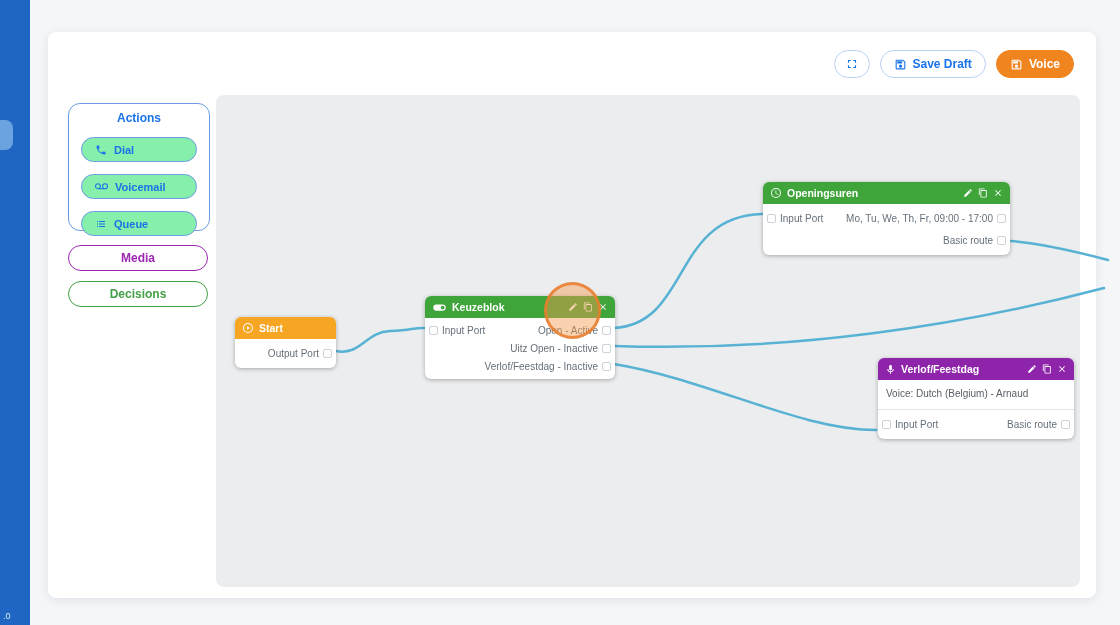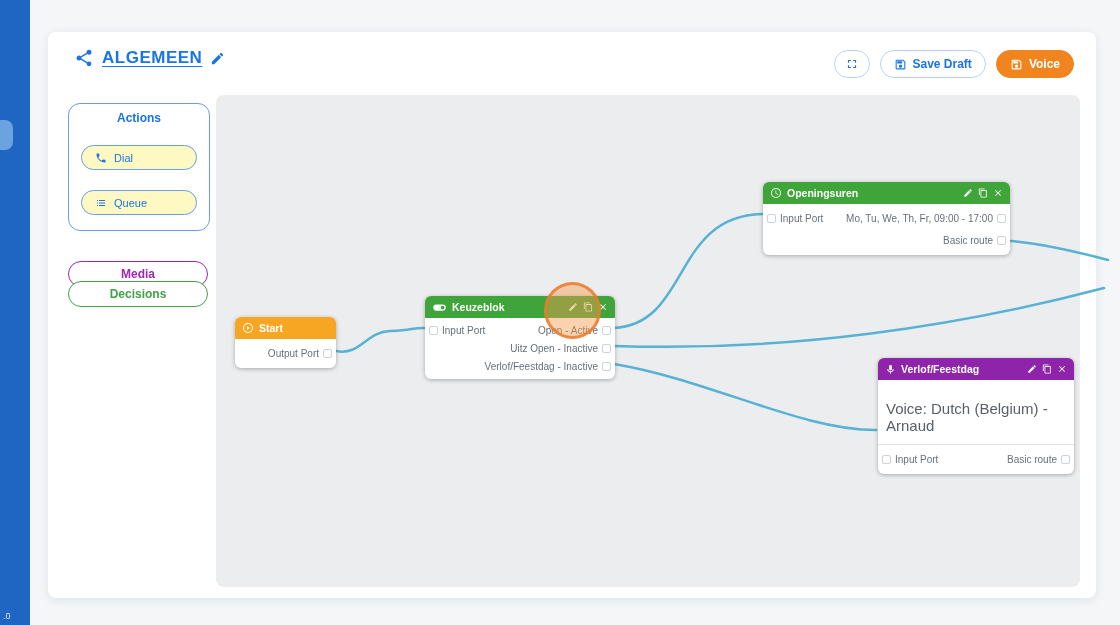--- a/index.html
+++ b/index.html
@@ -23,25 +23,25 @@
   
   .toolbar { position:absolute; top:18px; right:22px; display:flex; align-items:center; gap:10px; }
   .pill-btn { height:28px; display:flex; align-items:center; gap:6px; padding:0 13px; background:#fff;
               border:1px solid #b9d2f3; border-radius:15px; color:#1a73e8; font-size:12px; font-weight:bold; cursor:pointer; }
   .pill-btn.icon-only { padding:0 10px; }
   .pill-btn.save { background:#f0851f; border-color:#f0851f; color:#fff; }
 
   
   .palette-box { position:absolute; left:20px; top:71px; width:142px; height:128px; border:1.5px solid #6b9ce4; border-radius:12px; }
   .palette-box-title { text-align:center; color:#1a73e8; font-size:12px; font-weight:bold; margin-top:7px; }
-  .action-btn { width:116px; height:25px; margin:20px auto 0; border:1px solid #6b9ce4; border-radius:13px; background:#fef9c3;
-                color:#1a73e8; font-size:11px; display:flex; align-items:center; gap:7px; padding-left:13px; cursor:pointer; }
+  .action-btn { width:116px; height:25px; margin:12px auto 0; border:1px solid #6b9ce4; border-radius:13px; background:#86efac;
+                color:#1a73e8; font-size:11px; display:flex; align-items:center; gap:7px; padding-left:13px; cursor:pointer;font-weight:bold; }
   .palette-pill { position:absolute; left:20px; width:140px; height:26px; border-radius:14px; background:#fff;
                   display:flex; align-items:center; justify-content:center; font-size:12px; font-weight:bold; cursor:pointer; }
-  .pill-media { top:229px; border:1.5px solid #9c27b0; color:#9c27b0; }
+  .pill-media { top:213px; border:1.5px solid #9c27b0; color:#9c27b0; }
   .pill-decisions { top:249px; border:1.5px solid #43a047; color:#43a047; }
   .pill-advanced { top:285px; border:1.5px solid #f0b23e; color:#e8a23a; }
 
   
   .canvas { position:absolute; left:216px; top:95px; width:864px; height:492px; background:#ebedef; border-radius:8px; z-index:1; }
   .edges { position:absolute; left:0; top:0; width:1120px; height:625px; z-index:2; pointer-events:none; }
   .edges path { fill:none; stroke:#57b2d4; stroke-width:2.5; stroke-linecap:round; }
 
   
   .node { position:absolute; background:#fff; border-radius:6px; box-shadow:0 1px 4px rgba(0,0,0,0.30);
@@ -53,50 +53,37 @@
   .hdr-purple { background:#8e24aa; }
   .hdr-actions { margin-left:auto; display:flex; align-items:center; gap:5px; }
   .hdr-actions .icon { cursor:pointer; }
   .node-row { display:flex; align-items:center; padding:0 4px; height:18px; }
   .node-row.tall { height:22px; }
   .node-row.end { justify-content:flex-end; }
   .spacer { flex:1; }
   .port { width:9px; height:9px; border:1px solid #ccd2d8; border-radius:2px; background:#fff; flex:0 0 auto; cursor:crosshair; }
   .plabel { margin:0 4px; white-space:nowrap; }
   .node-body { padding:3px 0 4px; }
-  .voice-row { padding:20px 8px 10px; font-size:15px; color:#5a6068; }
+  .voice-row { padding:8px 8px 10px; font-size:10px; color:#5a6068; }
   .divider { border-top:1px solid #e3e5e8; }
 
   
   .highlight { position:absolute; left:544px; top:282px; width:57px; height:57px; border-radius:50%;
                background:rgba(243,156,78,0.45); border:3px solid rgba(233,125,45,0.85); z-index:4; pointer-events:none; }
 </style>
 </head>
 <body>
 
 <div class="app-strip">
   <div class="strip-tab"></div>
   <div class="version">.0</div>
 </div>
 
 <div class="card">
 
-  <div class="title-row">
-    <span class="icon">
-      <svg width="20" height="20" viewBox="0 0 24 24">
-          <path d="M18 16.08c-.76 0-1.44.3-1.96.77L8.91 12.7c.05-.23.09-.46.09-.7s-.04-.47-.09-.7l7.05-4.11c.54.5 1.25.81 2.04.81a3 3 0 1 0-3-3c0 .24.04.47.09.7L8.04 9.81A2.99 2.99 0 0 0 3 12a3 3 0 0 0 5.04 2.19l7.12 4.16c-.05.21-.08.43-.08.65a2.92 2.92 0 1 0 2.92-2.92z" fill="#1a73e8"></path>
-        </svg>
-    </span>
-    <span class="title-text">ALGEMEEN</span>
-    <span class="icon">
-      <svg width="15" height="15" viewBox="0 0 24 24">
-          <path d="M3 17.25V21h3.75L17.8 9.94l-3.75-3.75L3 17.25zM20.7 7.04a1 1 0 0 0 0-1.41l-2.34-2.34a1 1 0 0 0-1.41 0l-1.83 1.83 3.75 3.75 1.83-1.83z" fill="#1a73e8"></path>
-        </svg>
-    </span>
-  </div>
 
   <div class="toolbar">
     <button class="pill-btn icon-only">
       <span class="icon">
         <svg width="14" height="14" viewBox="0 0 24 24">
             <path d="M7 14H5v5h5v-2H7v-3zm-2-4h2V7h3V5H5v5zm12 7h-3v2h5v-5h-2v3zM14 5v2h3v3h2V5h-5z" fill="#1a73e8"></path>
           </svg>
       </span>
     </button>
     <button class="pill-btn">
@@ -119,20 +106,28 @@
 
   <div class="palette-box">
     <div class="palette-box-title">Actions</div>
     <button class="action-btn">
       <span class="icon">
         <svg width="12" height="12" viewBox="0 0 24 24">
             <path d="M6.62 10.79a15.05 15.05 0 0 0 6.59 6.59l2.2-2.2a1 1 0 0 1 1.02-.24c1.12.37 2.33.57 3.57.57a1 1 0 0 1 1 1V20a1 1 0 0 1-1 1C10.85 21 3 13.15 3 4a1 1 0 0 1 1-1h3.5a1 1 0 0 1 1 1c0 1.25.2 2.45.57 3.57a1 1 0 0 1-.25 1.02l-2.2 2.2z" fill="#1a73e8"></path>
           </svg>
       </span>
       <span>Dial</span>
+    </button>
+    <button class="action-btn">
+      <span class="icon">
+        <svg width="13" height="13" viewBox="0 0 24 24">
+            <path d="M18.5 6A5.5 5.5 0 0 0 13 11.5c0 1.33.47 2.55 1.26 3.5H9.74A5.5 5.5 0 1 0 5.5 17h13a5.5 5.5 0 0 0 0-11zM2 11.5a3.5 3.5 0 1 1 7 0 3.5 3.5 0 0 1-7 0zm16.5 3.5a3.5 3.5 0 1 1 0-7 3.5 3.5 0 0 1 0 7z" fill="#1a73e8"></path>
+          </svg>
+      </span>
+      <span>Voicemail</span>
     </button>
     <button class="action-btn">
       <span class="icon">
         <svg width="12" height="12" viewBox="0 0 24 24">
             <path d="M4 6h2v2H4zM8 6h12v2H8zM4 11h2v2H4zM8 11h12v2H8zM4 16h2v2H4zM8 16h12v2H8z" fill="#1a73e8"></path>
           </svg>
       </span>
       <span>Queue</span>
     </button>
   </div>

